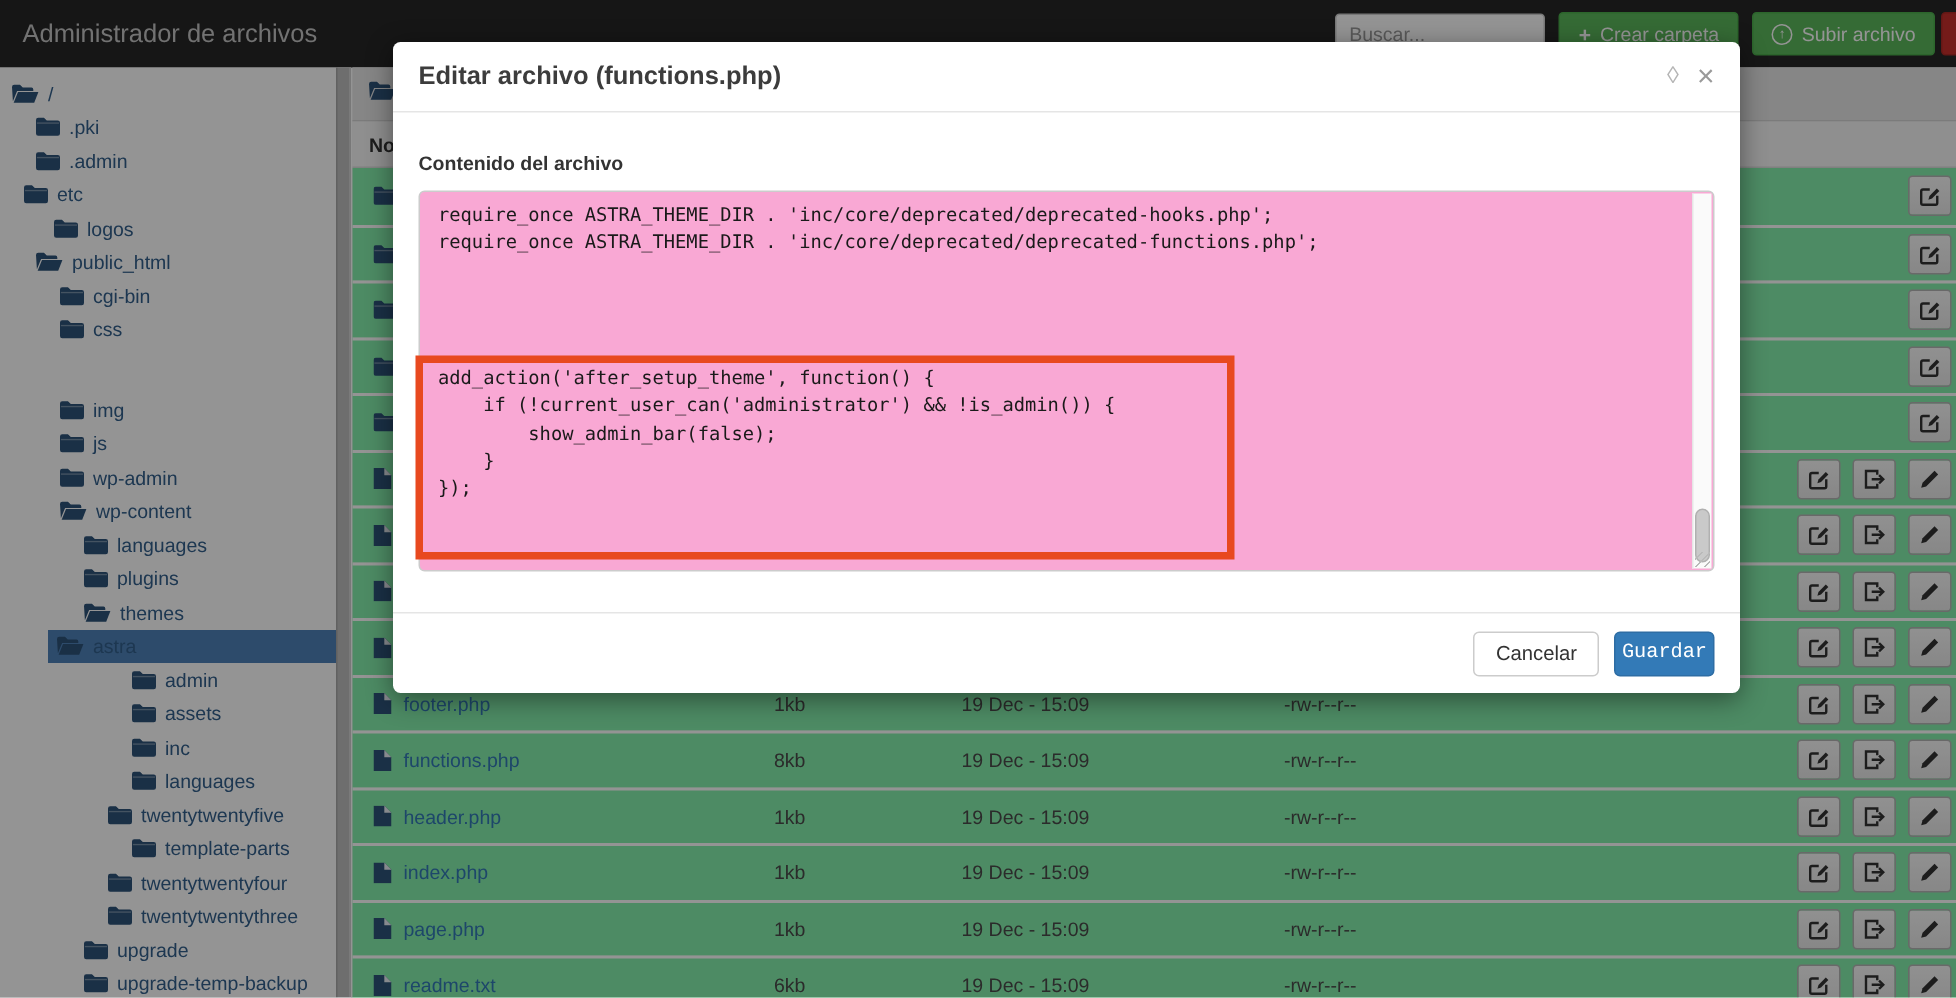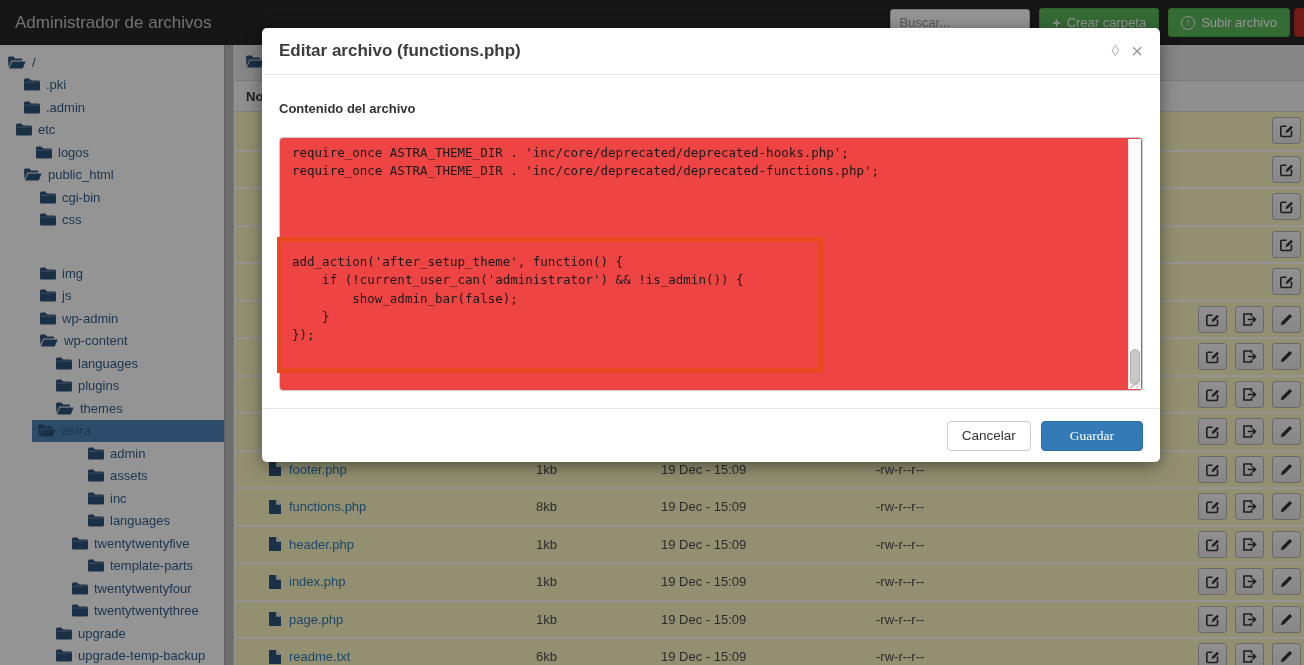--- a/index.html
+++ b/index.html
@@ -62,22 +62,22 @@
   .toolbar {
     height:36px; background:#e7e7e7; border-bottom:1px solid #d5d5d5;
     display:flex; align-items:center; padding-left:11px;
   }
   .thead {
     height:31px; background:#f7f7f7; border-bottom:1px solid #dcdcdc;
     display:flex; align-items:center; padding-left:11px;
     font-size:13px; font-weight:bold; color:#333;
   }
   .frow {
-    height:37.5px; border-top:2px solid #fff; background:#fef9c3;
-    display:grid; grid-template-columns:281px 125px 215px 231px 1fr; align-items:center;padding-left:20px;
+    height:37.5px; border-top:2px solid #fff; background:#86efac;
+    display:grid; grid-template-columns:281px 125px 215px 231px 1fr; align-items:center;
   }
   .frow:first-child { border-top:none; }
   .cell-name { display:flex; align-items:center; gap:8px; padding-left:14px; font-size:13px; color:#337ab7; overflow:hidden; }
   .cell-name .ficon { display:flex; flex:none; }
   .cell-sub { font-size:13px; color:#4a4a4a; }
   .cell-actions { display:flex; justify-content:flex-end; gap:8px; padding-right:3px; }
   .act-btn {
     width:29px; height:27px; border:1px solid #b5b5b5; border-radius:3px;
     background:linear-gradient(#f9f9f9,#e9e9e9); display:flex; align-items:center; justify-content:center;
     cursor:pointer; padding:0;
@@ -90,24 +90,24 @@
     background:#fff; border-radius:5px; box-shadow:0 4px 18px rgba(0,0,0,0.45); z-index:60;
   }
   .modal-header {
     height:47px; border-bottom:1px solid #e5e5e5; display:flex; align-items:center; padding:0 17px;
   }
   .modal-title { font-size:17px; font-weight:bold; color:#3c3c3c; }
   .modal-hicons { margin-left:auto; display:flex; align-items:center; gap:12px; }
   .diamond { color:#b5b5b5; font-size:16px; }
   .close-x { color:#9a9a9a; font-size:20px; line-height:1; cursor:pointer; background:none; border:none; padding:0; font-family:"Liberation Sans",sans-serif; }
   .modal-body { padding:26px 17px 0; }
-  .content-label { font-size:13px; font-weight:bold; color:#333; line-height:16px; margin-bottom:20px; }
+  .content-label { font-size:13px; font-weight:bold; color:#333; line-height:16px; margin-bottom:10px; }
   .codebox {
     position:relative; height:254px; border:1px solid #ccc; border-radius:4px;
-    background:#ef4444; overflow:hidden;
+    background:#f9a8d4; overflow:hidden;
   }
   .codebox pre {
     margin:0; padding:6px 30px 6px 12px; white-space:pre;
     font-family:"DejaVu Sans Mono", monospace; font-size:12.5px; line-height:18.2px; color:#1a1a1a;
   }
   .vtrack {
     position:absolute; top:1px; bottom:1px; right:1px; width:13px;
     background:#fafafa; border-left:1px solid #e6e6e6;
   }
   .vthumb { position:absolute; right:1px; width:10px; top:210px; height:36px; background:#c9c9c9; border:1px solid #b0b0b0; border-radius:6px; }
@@ -122,22 +122,22 @@
   .modal-footer {
     position:absolute; left:0; right:0; bottom:0; height:54px;
     border-top:1px solid #e5e5e5; display:flex; align-items:center; justify-content:flex-end;
     gap:10px; padding:0 17px;
   }
   .btn-cancel {
     height:30px; padding:0 14px; background:#fff; border:1px solid #ccc; border-radius:4px;
     font-size:13.5px; color:#333; cursor:pointer; font-family:"Liberation Sans",sans-serif;
   }
   .btn-save {
-    height:30px; padding:0 28px; background:#337ab7; border:1px solid #2e6da4; border-radius:4px;
-    font-size:13.5px; color:#fff; cursor:pointer; font-family:Liberation Serif, serif;
+    height:30px; padding:0 4px; background:#337ab7; border:1px solid #2e6da4; border-radius:4px;
+    font-size:13.5px; color:#fff; cursor:pointer; font-family:Liberation Mono, monospace;
   }
 </style>
 </head>
 <body>
 
 <div class="nav">
   <div class="nav-title">Administrador de archivos</div>
   <div class="nav-right">
     <input class="nav-search" type="text" placeholder="Buscar..." style="">
     <button class="btn-green">

